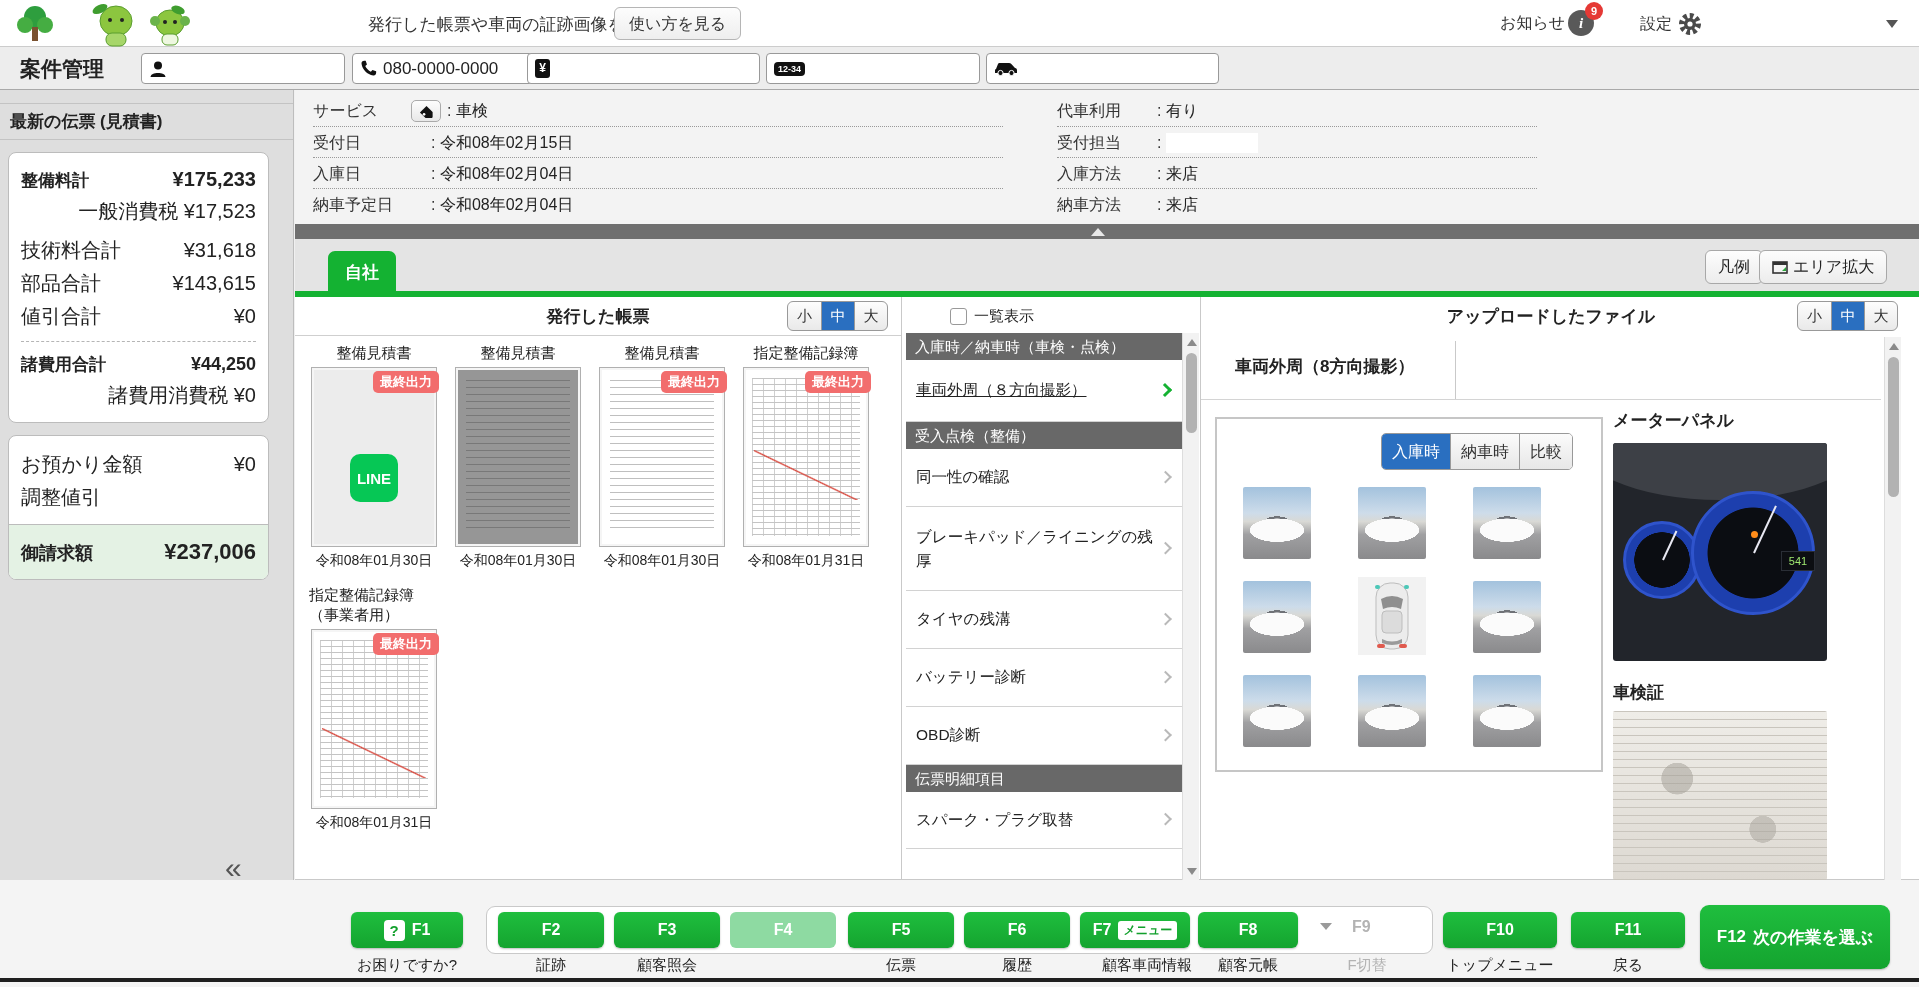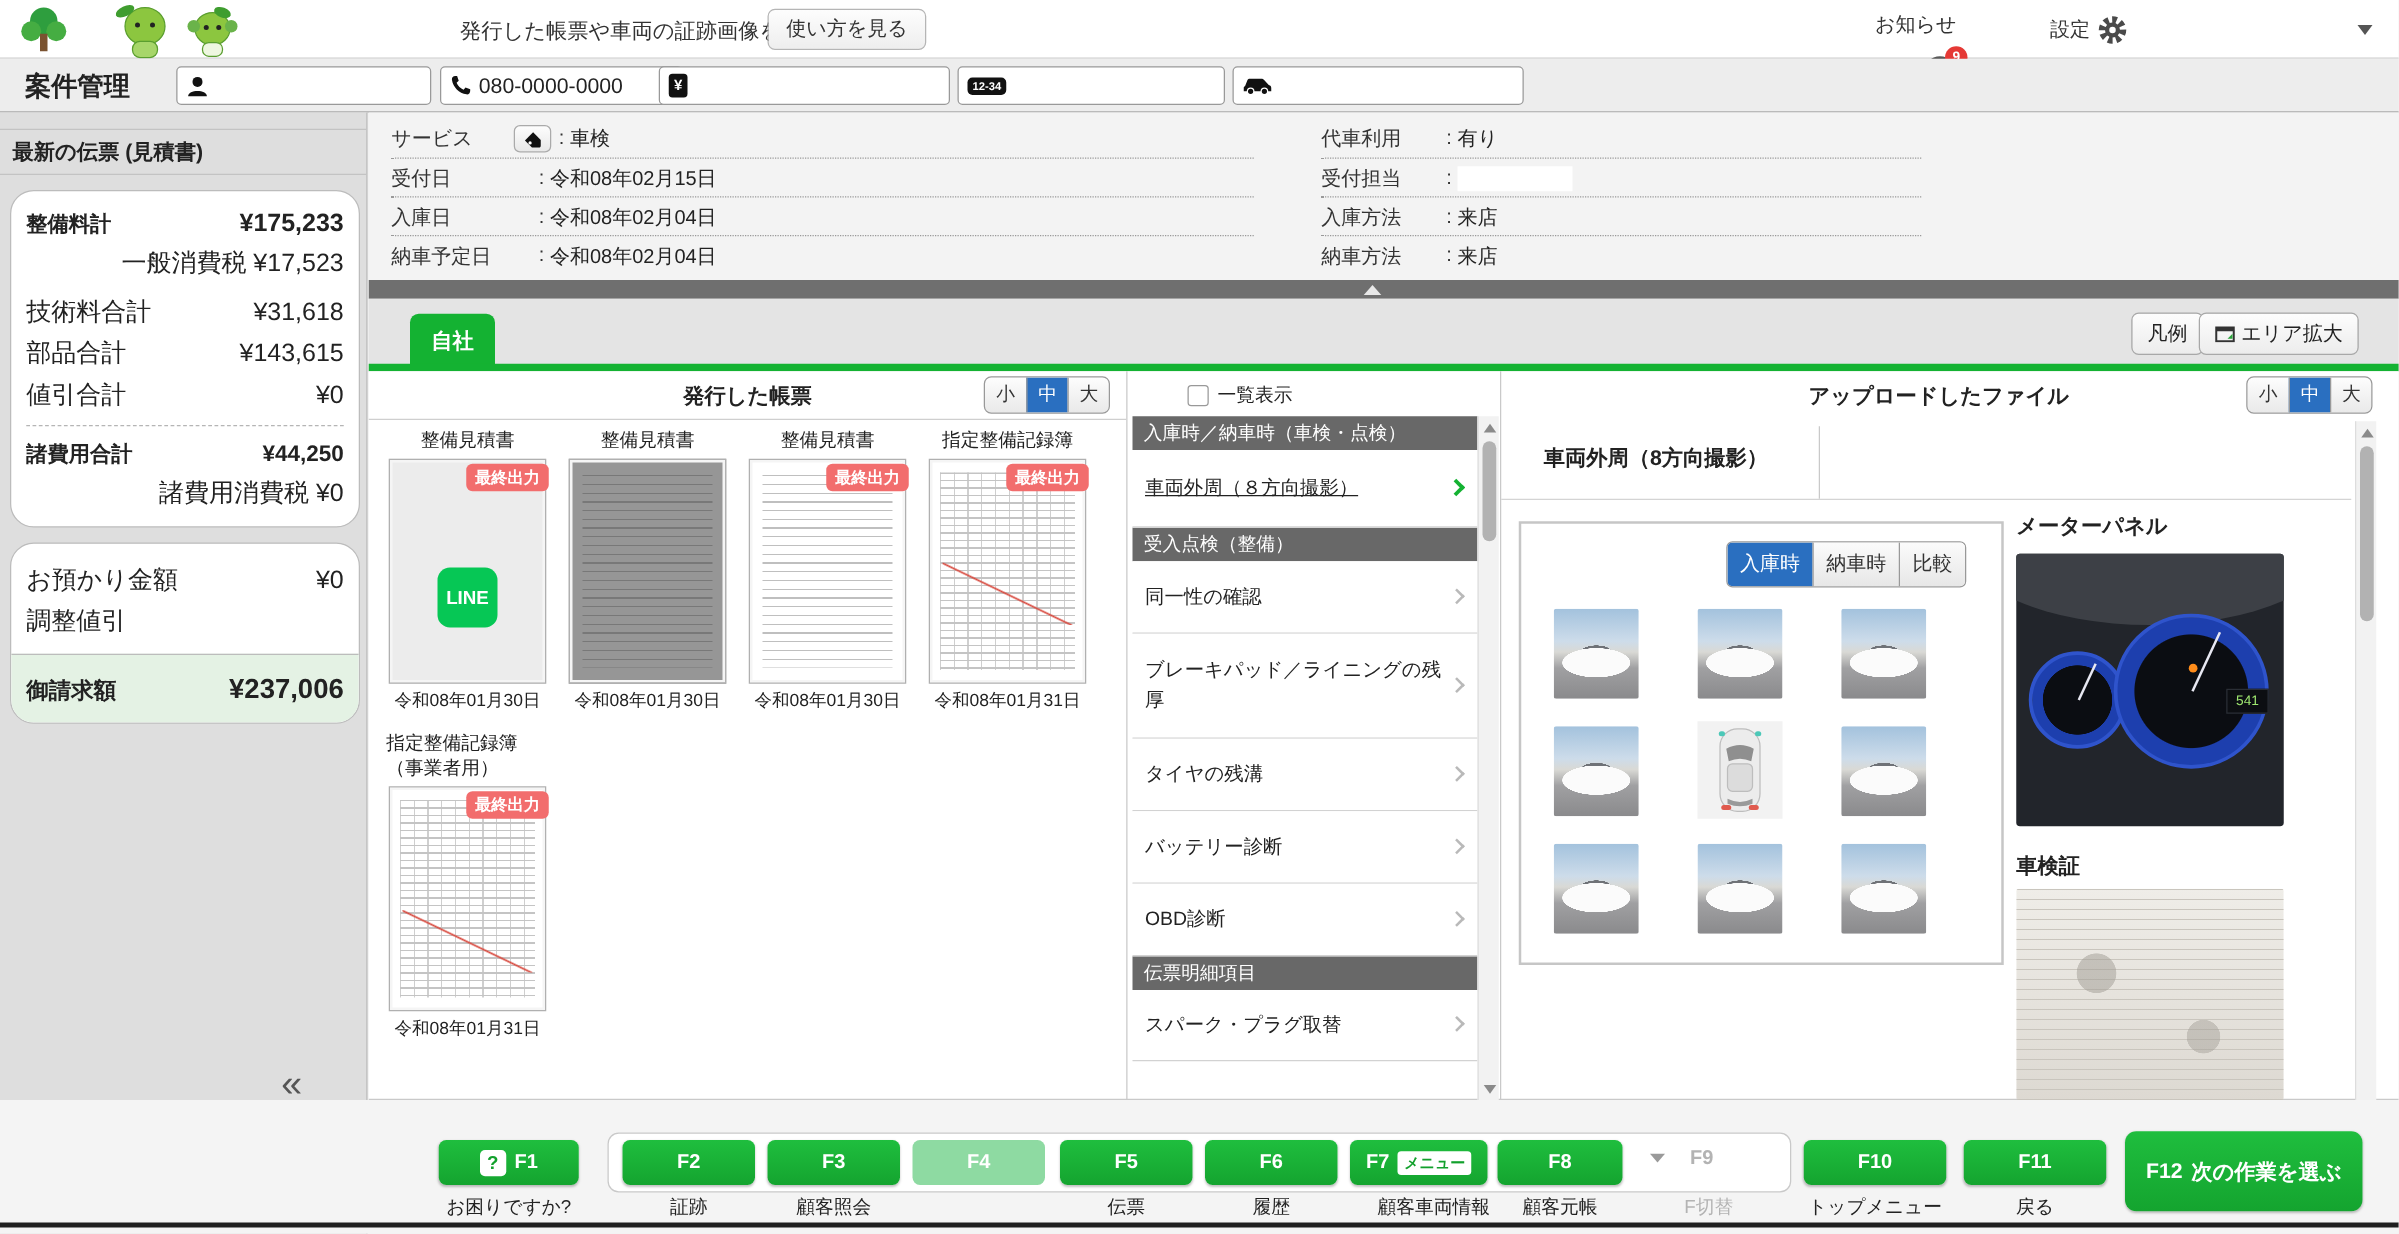--- a/index.html
+++ b/index.html
@@ -8,21 +8,21 @@
     font-family:"Liberation Sans","DejaVu Sans",sans-serif;
     background:#f0f0f0; color:#222; position:relative; overflow:hidden;
   }
   .abs { position:absolute; }
 
   
   .assistant-bar { top:0; left:0; width:1919px; height:47px; background:#fff; border-bottom:1px solid #ccc; }
   .assistant-msg { left:368px; top:13px; font-size:17px; color:#333; }
   .help-btn { left:614px; top:7px; height:33px; padding:0 14px; line-height:31px; font-size:16px;
     background:linear-gradient(#fdfdfd,#eee); border:1px solid #b5b5b5; border-radius:6px; color:#333; }
-  .notice-wrap { left:1500px; top:10px; display:flex; align-items:flex-end; gap:14px; font-size:16px; color:#333;flex-direction:column; }
+  .notice-wrap { left:1500px; top:10px; display:flex; align-items:center; gap:3px; font-size:16px; color:#333; }
   .info-circle { width:26px; height:26px; border-radius:50%; background:#595959; color:#fff; text-align:center;
     line-height:26px; font-size:15px; font-family:"Liberation Serif",serif; font-style:italic; font-weight:bold; position:relative; }
   .badge-red { position:absolute; top:-8px; right:-9px; min-width:18px; height:18px; border-radius:50%;
     background:#e53935; color:#fff; font-size:11px; line-height:18px; text-align:center; font-style:normal;
     font-family:"Liberation Sans",sans-serif; font-weight:bold; }
   .settings-wrap { left:1640px; top:10px; display:flex; align-items:center; gap:4px; font-size:16px; color:#333; }
   .caret-down { width:0; height:0; border-left:6px solid transparent; border-right:6px solid transparent; border-top:8px solid #555; }
 
   
   .case-header { top:47px; left:0; width:1919px; height:43px; background:#ededed; border-bottom:1px solid #a9a9a9; }
@@ -31,21 +31,21 @@
     display:flex; align-items:center; gap:6px; padding:0 7px; font-size:17px; color:#222; }
   .icon-black { display:inline-flex; align-items:center; justify-content:center; }
   .cal-chip { background:#111; color:#fff; font-size:9px; font-weight:bold; border-radius:4px; padding:2px 4px; }
   .yen-chip { background:#111; color:#fff; font-size:12px; font-weight:bold; border-radius:3px; width:15px; height:19px;
     display:inline-block; text-align:center; line-height:19px; }
 
   
   .sidebar { top:90px; left:0; width:294px; height:897px; background:#dedede; border-right:1px solid #bdbdbd; }
   .sidebar-header { margin-top:13px; padding:6px 10px; font-size:17px; font-weight:bold; color:#222;
     border-top:1px solid #c3c3c3; border-bottom:1px solid #c3c3c3; }
-  .side-card { margin:12px 5px 0 8px; background:#fff; border:1px solid #bcbcbc; border-radius:19px; overflow:hidden; }
+  .side-card { margin:12px 24px 0 8px; background:#fff; border:1px solid #bcbcbc; border-radius:8px; overflow:hidden; }
   .sc-pad { padding:12px 12px 10px 12px; }
   .srow { display:flex; justify-content:space-between; align-items:baseline; font-size:20px; padding:3px 0; }
   .srow.big { font-size:17px; font-weight:bold; }
   .srow.big .val { font-size:20px; }
   .srow .sub { width:100%; text-align:right; color:#222; }
   .dashed-div { border-top:1px dashed #b5b5b5; margin:8px 0; }
   .invoice-area { background:#e4f2e4; border-top:1px solid #bcbcbc; padding:14px 12px; display:flex;
     justify-content:space-between; align-items:baseline; }
   .invoice-area .lbl { font-size:18px; font-weight:bold; }
   .invoice-area .val { font-size:22px; font-weight:bold; }

